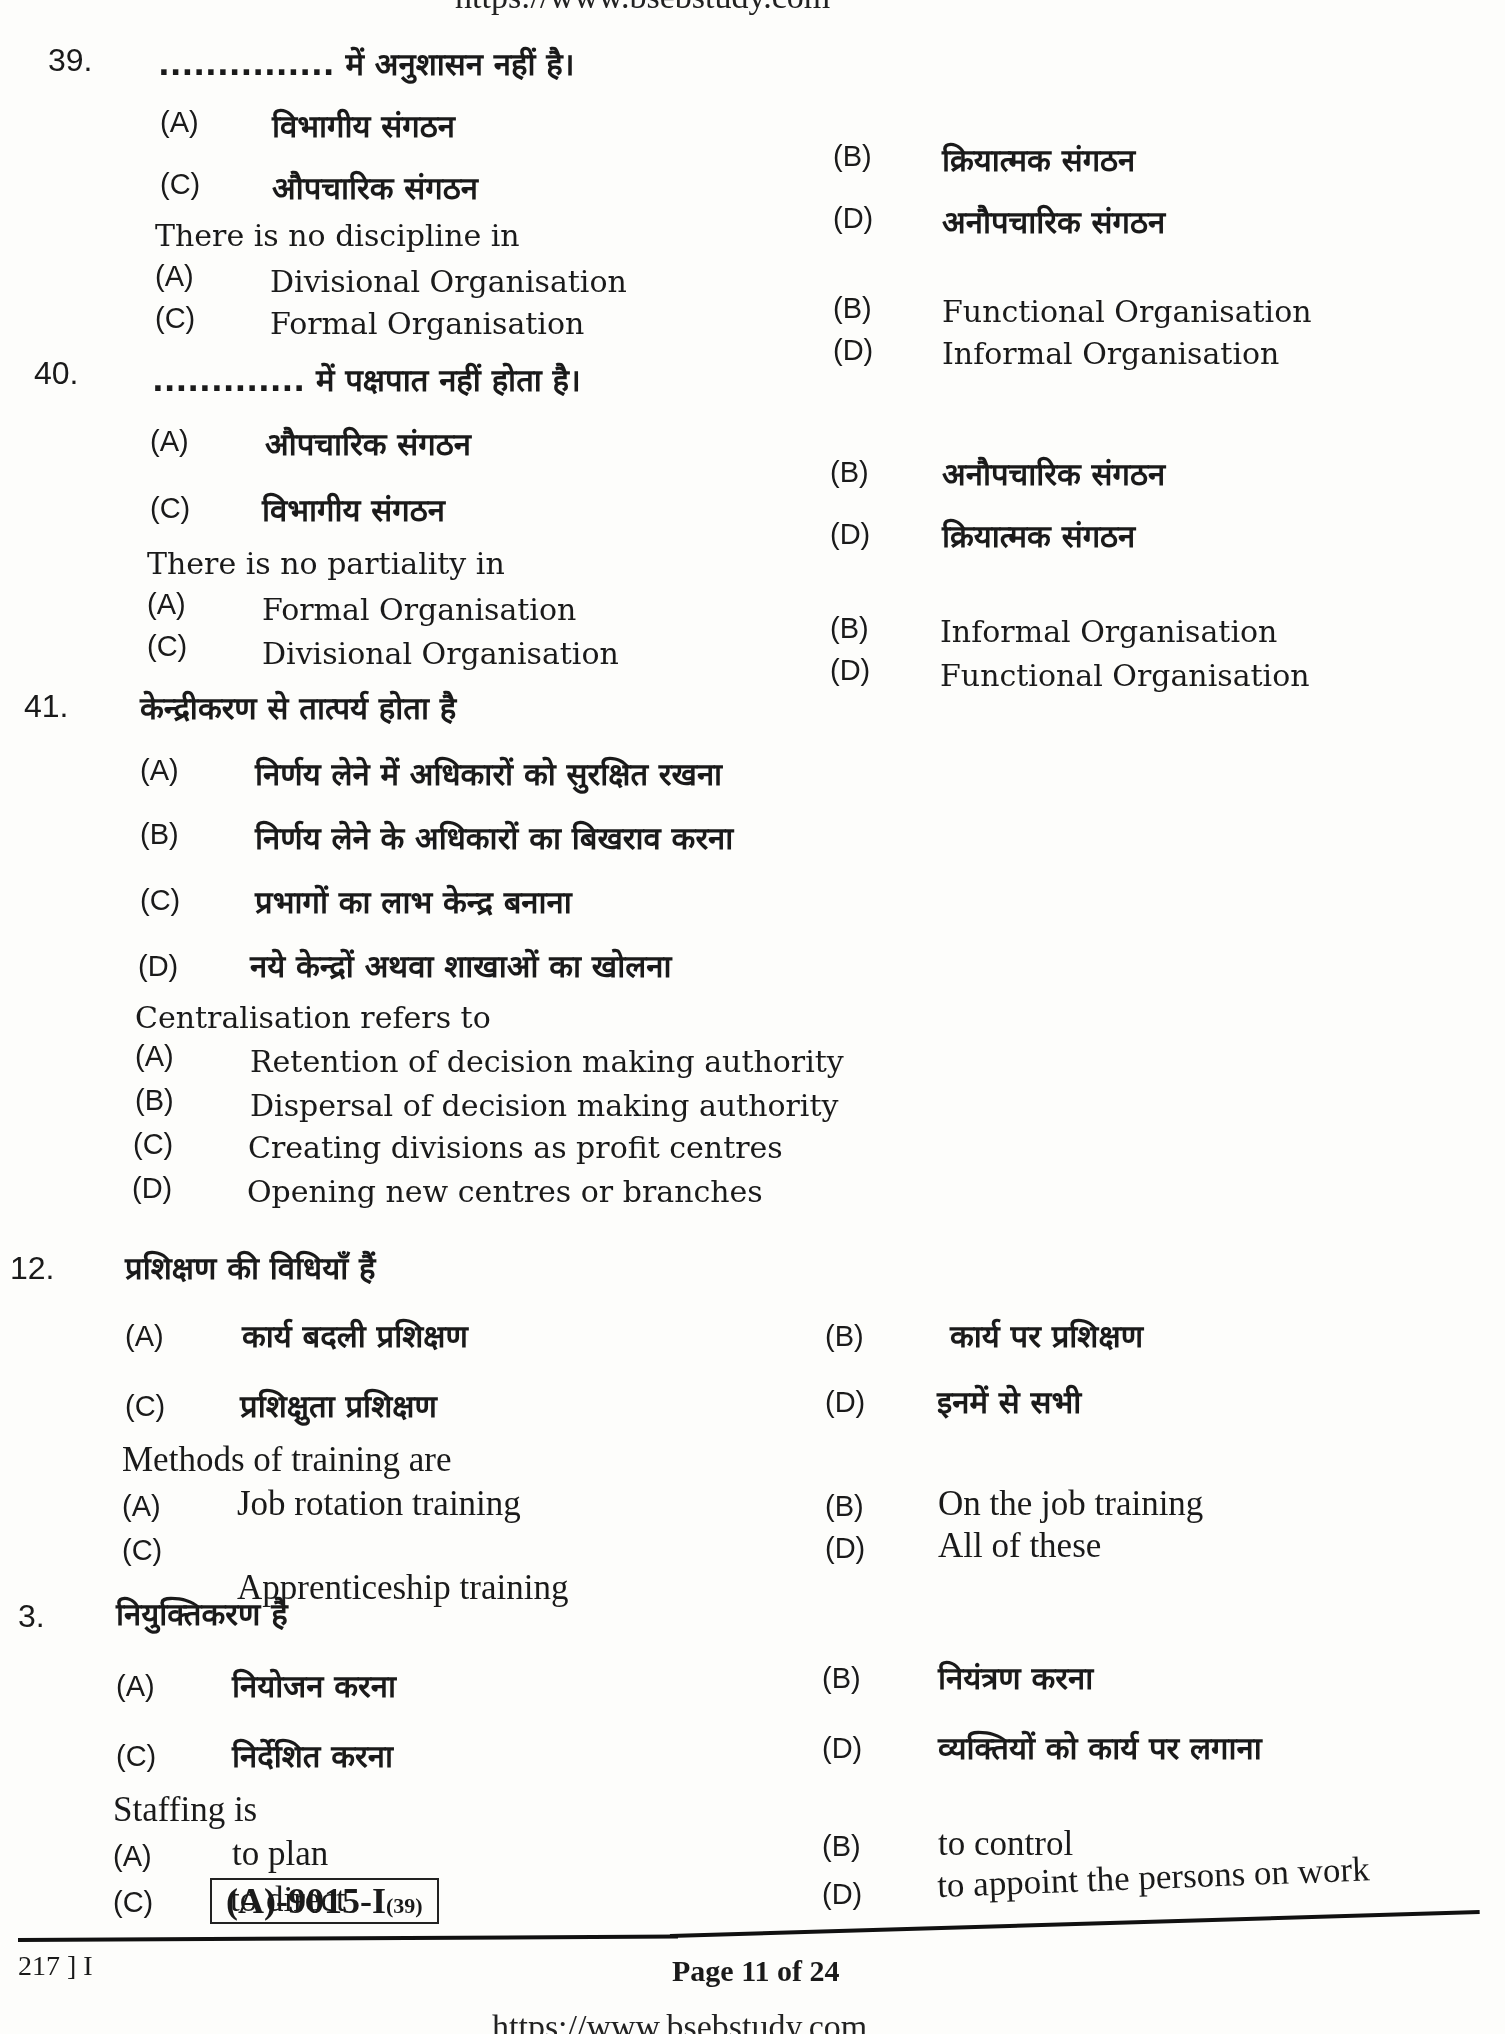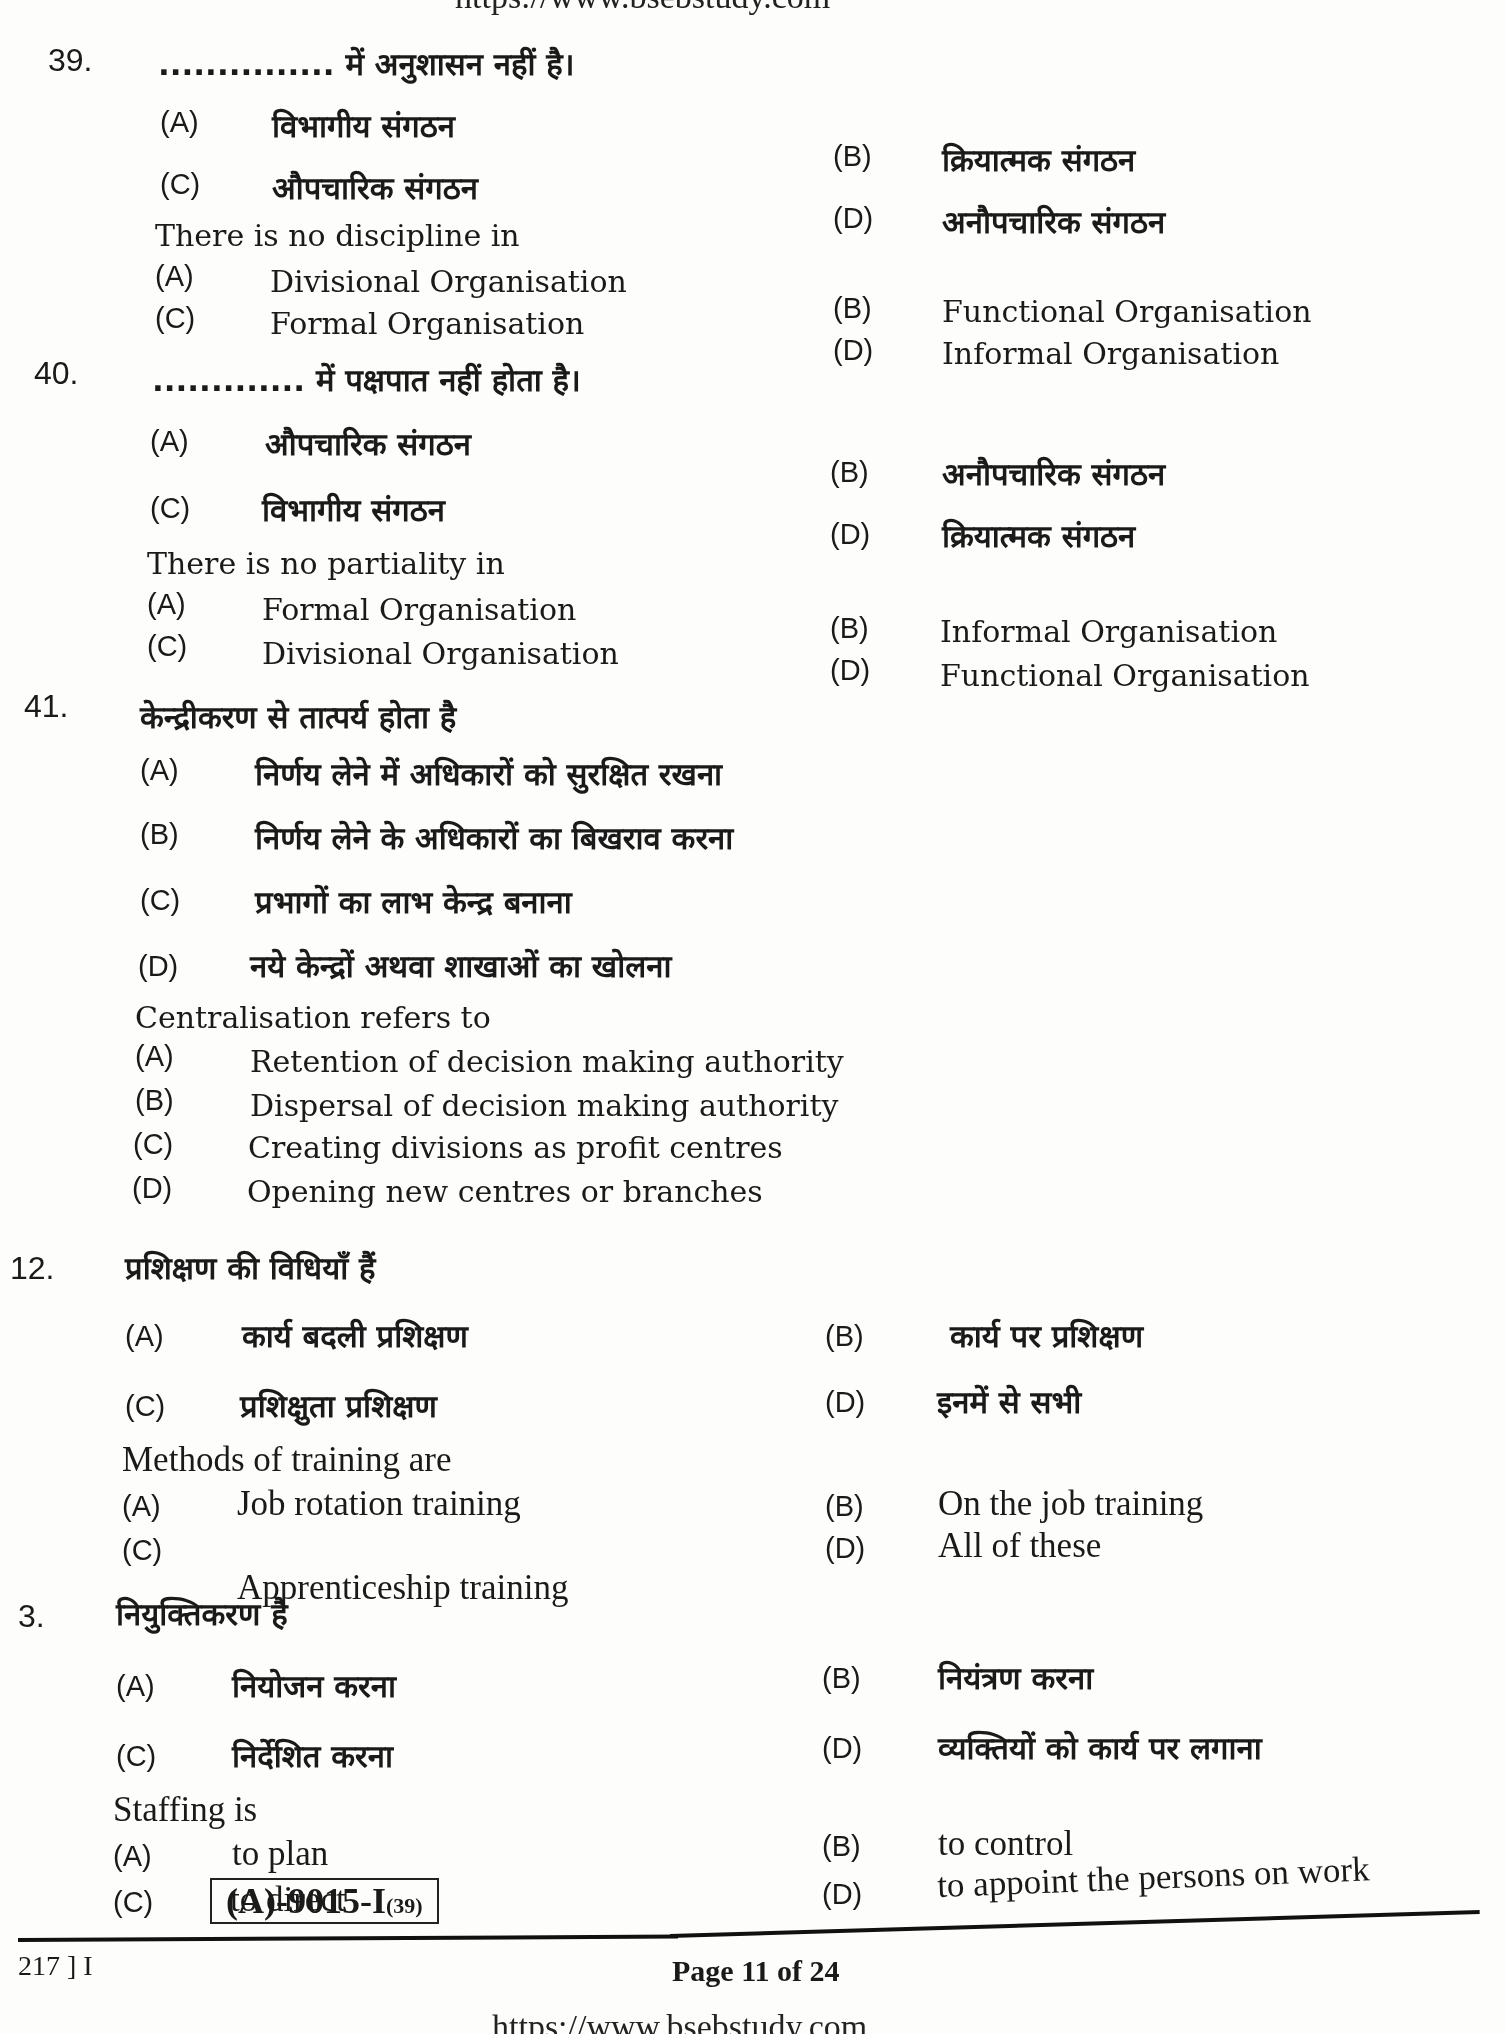--- a/index.html
+++ b/index.html
@@ -69,21 +69,21 @@
   <div class="abs lbl" style="left:830px; top:612px;">(B)</div>
   <div class="abs en" style="left:940px; top:614px;">Informal Organisation</div>
   <div class="abs lbl" style="left:147px; top:630px;">(C)</div>
   <div class="abs en" style="left:262px; top:636px;">Divisional Organisation</div>
   <div class="abs lbl" style="left:830px; top:654px;">(D)</div>
   <div class="abs en" style="left:940px; top:658px;">Functional Organisation</div>
 </div>
 
 <div>
   <div class="abs qnum" style="left:24px; top:688px;">41.</div>
-  <div class="abs hi" style="left:140px; top:686px;margin-top:9px;">केन्द्रीकरण से तात्पर्य होता है</div>
+  <div class="abs hi" style="left:140px; top:686px;">केन्द्रीकरण से तात्पर्य होता है</div>
 
   <div class="abs lbl" style="left:140px; top:754px;">(A)</div>
   <div class="abs hi" style="left:255px; top:752px;">निर्णय लेने में अधिकारों को सुरक्षित रखना</div>
   <div class="abs lbl" style="left:140px; top:818px;">(B)</div>
   <div class="abs hi" style="left:255px; top:816px;">निर्णय लेने के अधिकारों का बिखराव करना</div>
   <div class="abs lbl" style="left:140px; top:884px;">(C)</div>
   <div class="abs hi" style="left:255px; top:880px;">प्रभागों का लाभ केन्द्र बनाना</div>
   <div class="abs lbl" style="left:138px; top:950px;">(D)</div>
   <div class="abs hi" style="left:250px; top:944px;">नये केन्द्रों अथवा शाखाओं का खोलना</div>
 

